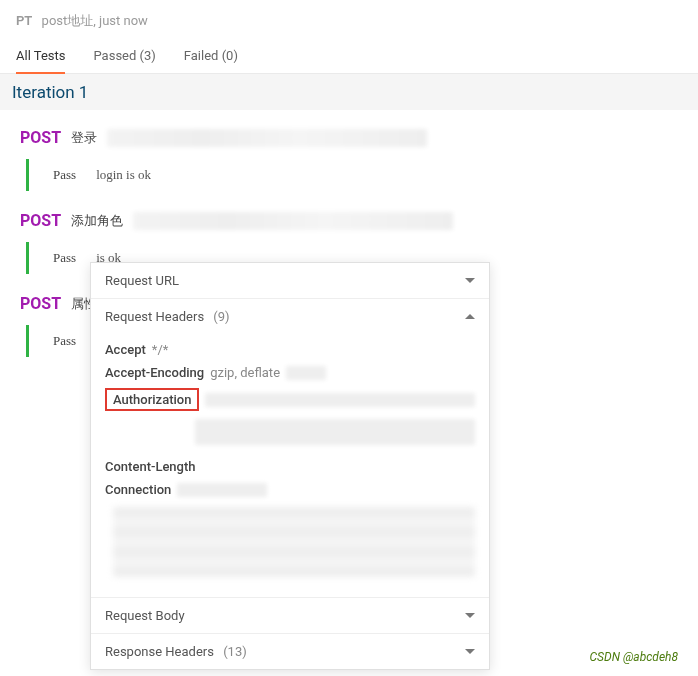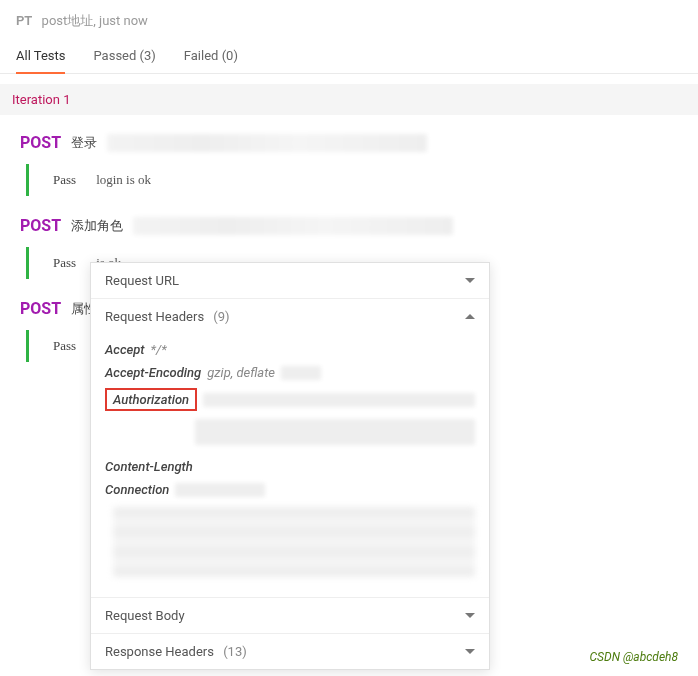--- a/index.html
+++ b/index.html
@@ -37,24 +37,23 @@
     }
     .tab.active::after {
       content: "";
       position: absolute;
       left: 0; right: 0; bottom: -1px;
       height: 2px;
       background: #ff6c37;
     }
     .iteration-bar {
       background: #f5f5f5;
-      color: #be185d;
+      color: #0c4a6e;
       padding: 8px 12px;
-      font-size: 13px;
-      margin-top: 10px;
+      font-size: 17px;
     }
     .requests { padding: 10px 16px 0; }
     .req { margin-bottom: 8px; }
     .req-line {
       display: flex;
       align-items: center;
       gap: 10px;
       padding: 8px 4px;
     }
     .method {
@@ -106,21 +105,21 @@
       cursor: pointer;
     }
     .panel-head .count { color: #888; margin-left: 6px; }
     .chev {
       width: 0; height: 0;
       border-left: 5px solid transparent;
       border-right: 5px solid transparent;
     }
     .chev.down { border-top: 5px solid #777; }
     .chev.up { border-bottom: 5px solid #777; }
-    .panel-body { padding: 4px 14px 10px; font-style: italic; }
+    .panel-body { padding: 4px 14px 10px; }
     .hdr-row {
       display: flex;
       align-items: center;
       gap: 6px;
       padding: 4px 0;
     }
     .hdr-key { color: #444; font-weight: 500; }
     .hdr-val { color: #888; }
     .auth-box {
       border: 2px solid #e03a2f;

